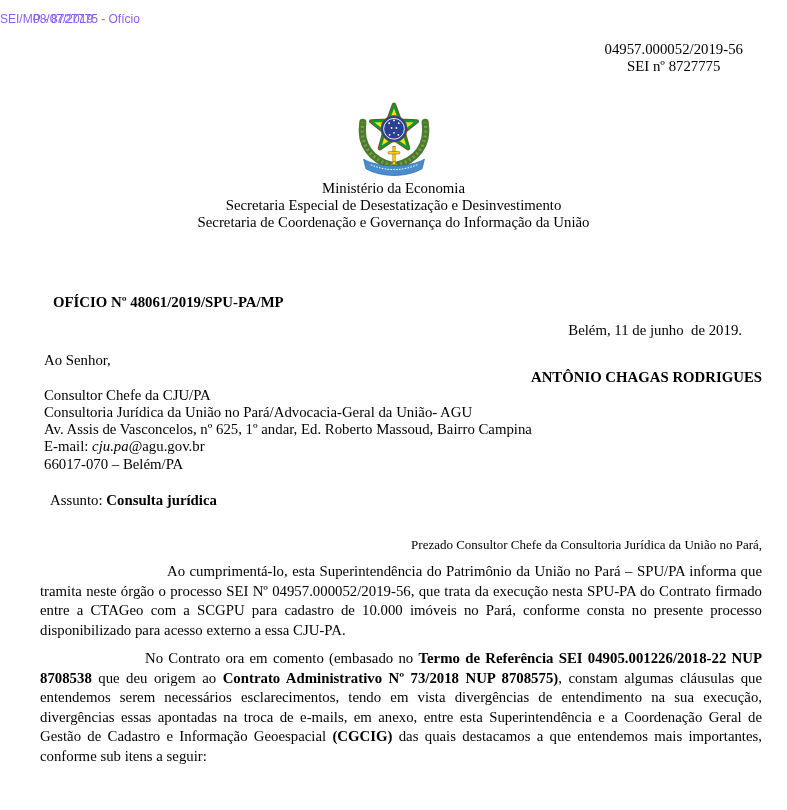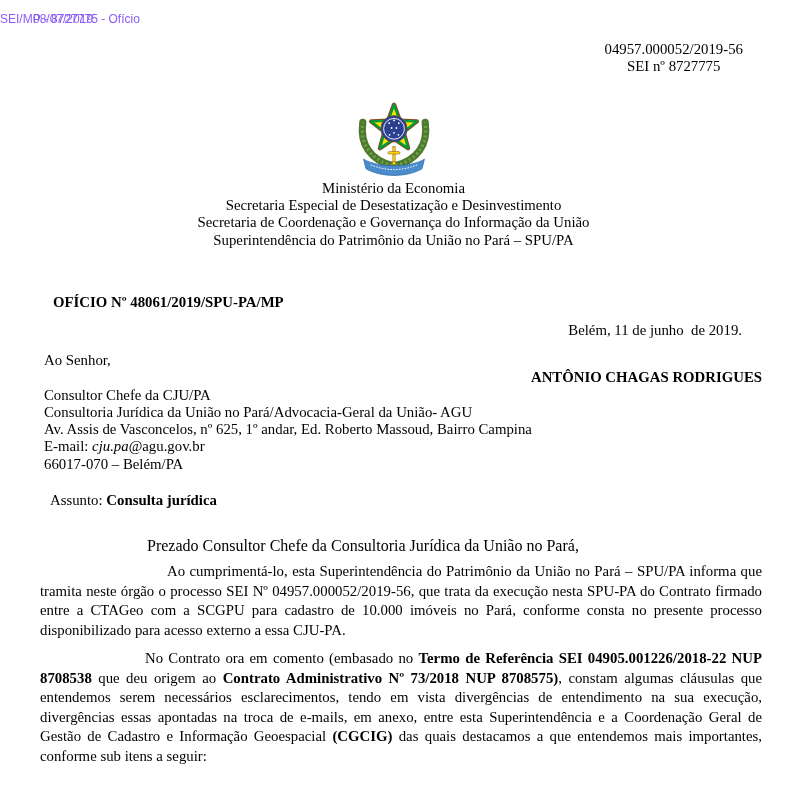--- a/index.html
+++ b/index.html
@@ -48,21 +48,22 @@
   .bold { font-weight: bold; text-align: right; }
   .italic { font-style: italic; }
 
   .subject {
     position: absolute; top: 492px; left: 50px;
     font-size: 14.8px;
   }
 
   .greeting {
     position: absolute; top: 537px; left: 147px; right: 25px;
-    font-size: 16px;
+    font-size: 13px;
+    text-align: right;
   }
 
   .para {
     position: absolute; left: 40px; right: 25px;
     font-size: 14.8px; line-height: 19.6px;
     text-align: justify;
   }
   .para-1 { top: 562px; text-indent: 127px; }
   .para-2 { top: 649px; text-indent: 105px; }
 </style>
@@ -114,21 +115,20 @@
       <path d="M27 80 C45 91 85 91 103 80 L100 92 C80 103 50 103 30 92 Z" stroke-width="1" fill="#4A8CCC" stroke="#2E6DAF"></path>
       <path d="M36 87 C55 95 75 95 94 87" fill="none" stroke-width="1.2" stroke-dasharray="2 1.6" stroke="#FFFFFF"></path>
     </g>
   </svg>
 </div>
 
 <div class="letterhead">
   <div>Ministério da Economia</div>
   <div>Secretaria Especial de Desestatização e Desinvestimento</div>
   <div>Secretaria de Coordenação e Governança do Informação da União</div>
-  <div>Superintendência do Patrimônio da União no Pará – SPU/PA</div>
 </div>
 
 <div class="oficio-num">OFÍCIO Nº 48061/2019/SPU-PA/MP</div>
 
 <div class="place-date">Belém, 11 de junho  de 2019.</div>
 
 <div class="addressee">
   <div>Ao Senhor,</div>
   <div class="bold">ANTÔNIO CHAGAS RODRIGUES</div>
   <div>Consultor Chefe da CJU/PA</div>

